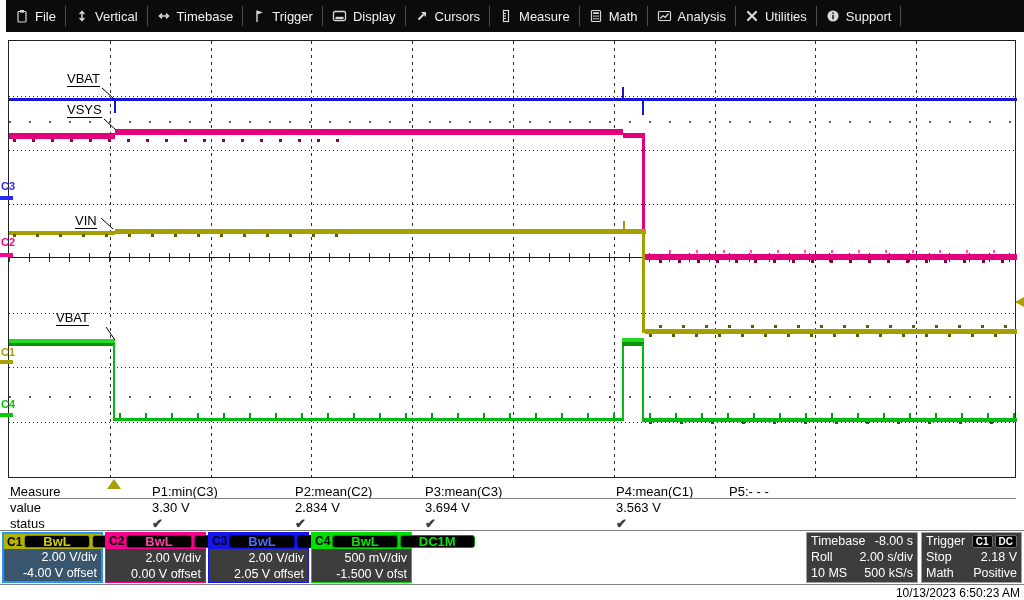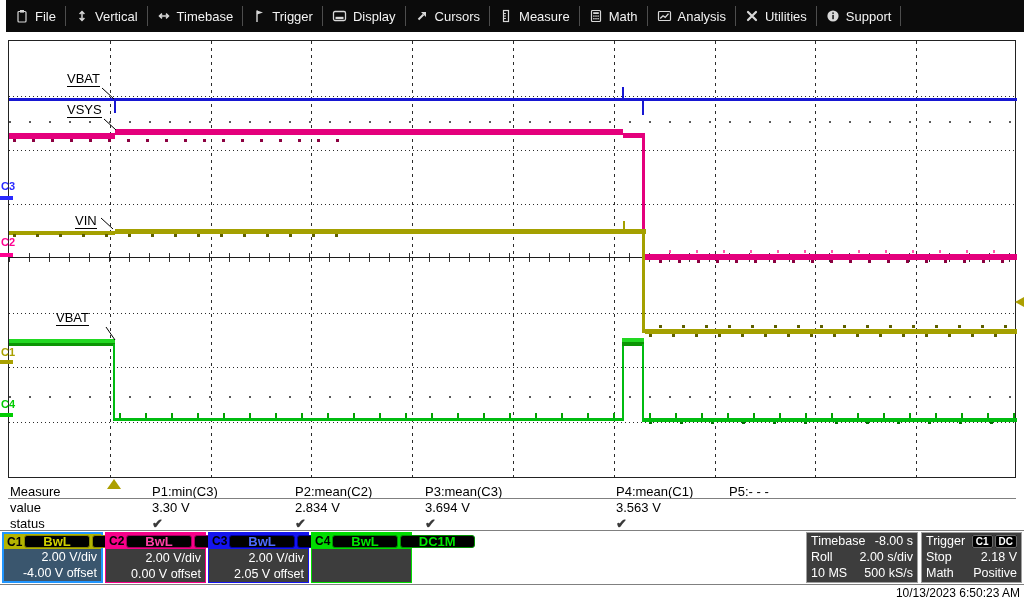--- a/index.html
+++ b/index.html
@@ -362,20 +362,24 @@
       <span>2.05 V offset</span>
     </div>
   </div>
   <div class="chanbox" style="left:311px;border:1px solid #00dd00">
     <div class="hdr" style="background:#00dd00">
       <span class="cid">C4</span>
         <span class="sp"></span>
       <span class="badge" style="color:#00e800;border:1px solid #009000">BwL</span>
       <span class="badge" style="color:#00e800;border:1px solid #009000">DC1M</span>
     </div>
+    <div class="bod">
+      <span>500 mV/div</span>
+      <span>-1.500 V ofst</span>
+    </div>
   </div>
 
   <div class="infobox" style="left:806px;width:112px">
     <div class="row">
       <span>Timebase</span>
       <span>-8.00 s</span>
     </div>
     <div class="row">
       <span>Roll</span>
       <span>2.00 s/div</span>

